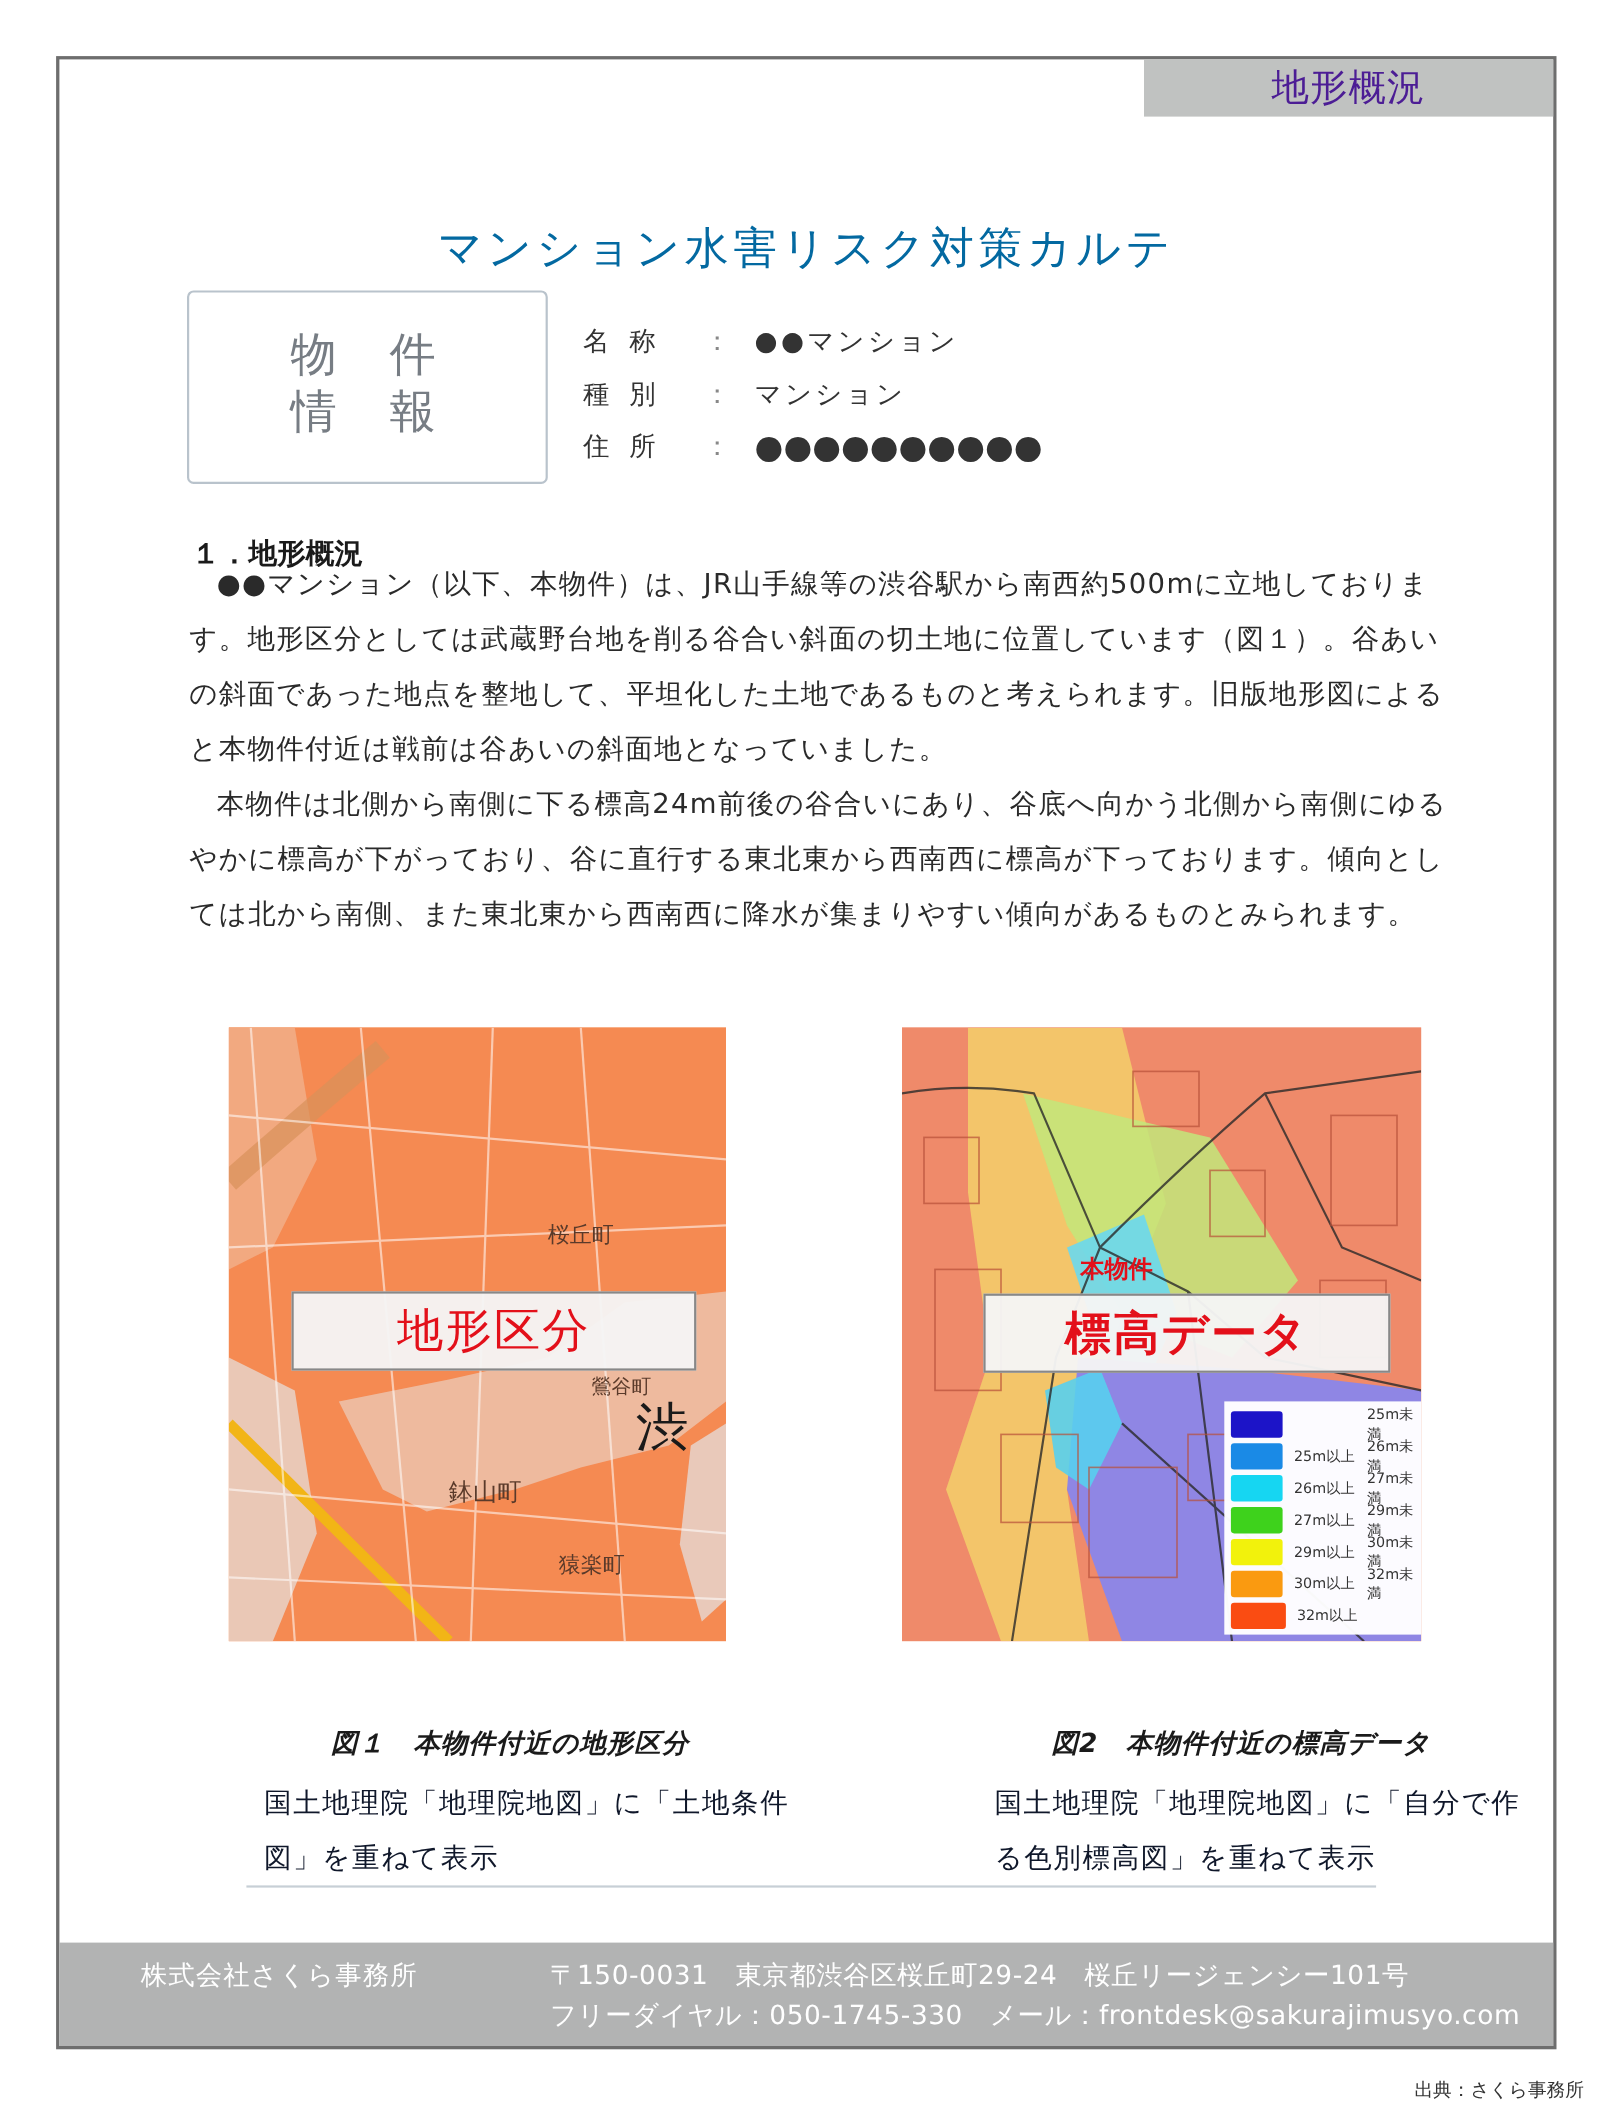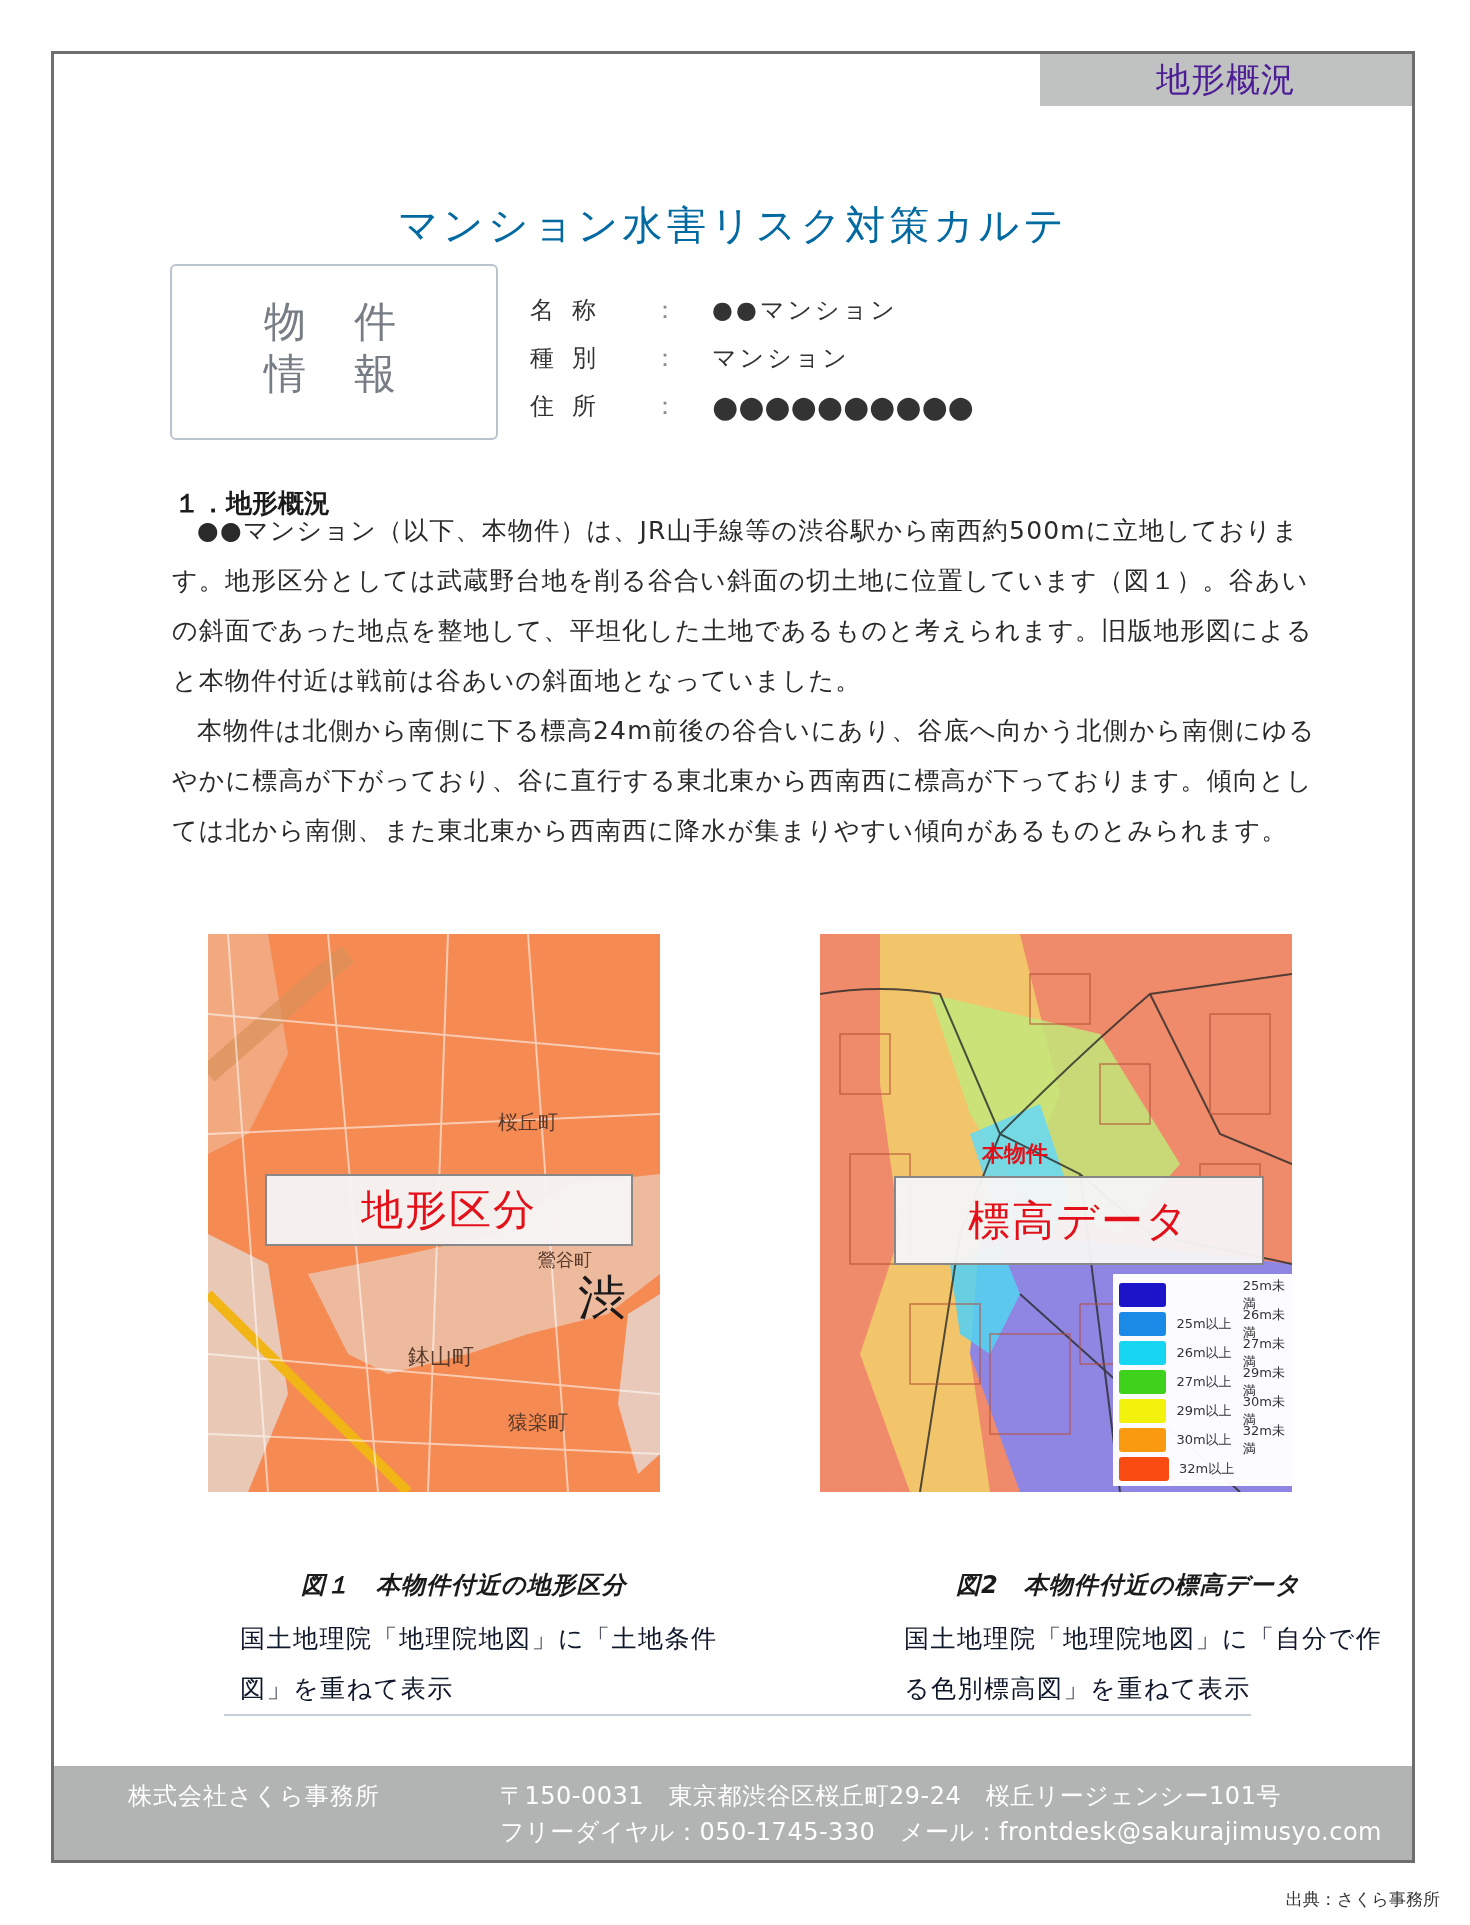--- a/index.html
+++ b/index.html
@@ -3,35 +3,35 @@
 <meta charset="utf-8">
 <style>
   html, body { margin:0; padding:0; background:#ffffff; }
   body { width:1470px; height:1925px; position:relative; font-family:"DejaVu Sans", sans-serif; color:#222; overflow:hidden; }
   .page { position:absolute; left:51px; top:51px; width:1364px; height:1812px; border:3px solid #6e6e6e; box-sizing:border-box; background:#fff; }
   .section-tab { position:absolute; right:0; top:0; width:372px; height:52px; background:#c0c2c1; color:#4c1d95; font-size:34px; display:flex; align-items:center; justify-content:center; letter-spacing:1px; }
   .doc-title { position:absolute; left:0; right:0; top:117px; text-align:center; font-size:40px; letter-spacing:4px; color:#0369a1; font-weight:normal; }
   .info-box { position:absolute; left:116px; top:210px; width:328px; height:176px; border:2px solid #b9c3cc; border-radius:6px; box-sizing:border-box; }
   .info-box .lbl { position:absolute; font-size:42px; color:#777d84; font-family:"DejaVu Serif", serif; }
   .info-rows { position:absolute; left:476px; top:232px; }
-  .info-row { display:flex; align-items:center; height:48px; font-size:24px; color:#333;gap:13px; }
+  .info-row { display:flex; align-items:center; height:48px; font-size:24px; color:#333; }
   .info-row .k { width:110px; letter-spacing:18px; }
   .info-row .c { width:46px; color:#888; }
   .info-row .v { letter-spacing:3px; }
   .info-row .v.dots { font-size:30px; letter-spacing:0; }
   .h1 { position:absolute; left:120px; top:410px; font-size:26px; font-weight:bold; color:#1a1a1a; }
   .body-text { position:absolute; left:118px; top:452px; width:1160px; font-size:25px; line-height:50px; color:#2a2a2a; letter-spacing:1.2px; }
   .body-text p { margin:0; text-indent:1em; }
   .fig { position:absolute; top:880px; height:558px; overflow:hidden; }
   .fig1 { left:154px; width:452px; background:#f4884f; }
   .fig2 { left:766px; width:472px; background:#ef8a6a; }
   .fig svg { position:absolute; left:0; top:0; width:100%; height:100%; }
   .map-label { position:absolute; background:rgba(245,245,245,0.96); border:2px solid #888; box-sizing:border-box; color:#e3101a; font-size:42px; display:flex; align-items:center; justify-content:center; letter-spacing:2px; }
   .fig1 .map-label { left:57px; top:240px; width:368px; height:72px; }
-  .fig2 .map-label { left:74px; top:242px; width:370px; height:89px; }
+  .fig2 .map-label { left:74px; top:242px; width:370px; height:72px;font-weight:bold; }
   .terrain-legend { position:absolute; left:128px; top:2px; width:332px; height:162px; background:#fff; border:2px solid #2a6a2a; box-sizing:border-box; display:flex; }
   .tl-swatches { width:80px; border-right:1px solid #888; display:flex; flex-direction:column; }
   .tl-sw { flex:1; border-bottom:1px solid #999; }
   .tl-sw:last-child { border-bottom:none; }
   .tl-group { width:66px; border-right:1px solid #888; display:flex; align-items:center; justify-content:center; writing-mode:vertical-rl; font-size:16px; color:#333; letter-spacing:2px; }
   .tl-items { flex:1; display:flex; flex-direction:column; }
   .tl-item { flex:1; border-bottom:1px solid #999; font-size:17px; color:#333; padding-left:8px; display:flex; align-items:center; }
   .tl-item:last-child { border-bottom:none; }
   .tl-item.hl { outline:2px solid #c0303a; outline-offset:-2px; }
   .marker-text { position:absolute; left:162px; top:205px; color:#e3101a; font-size:22px; font-weight:bold; }

